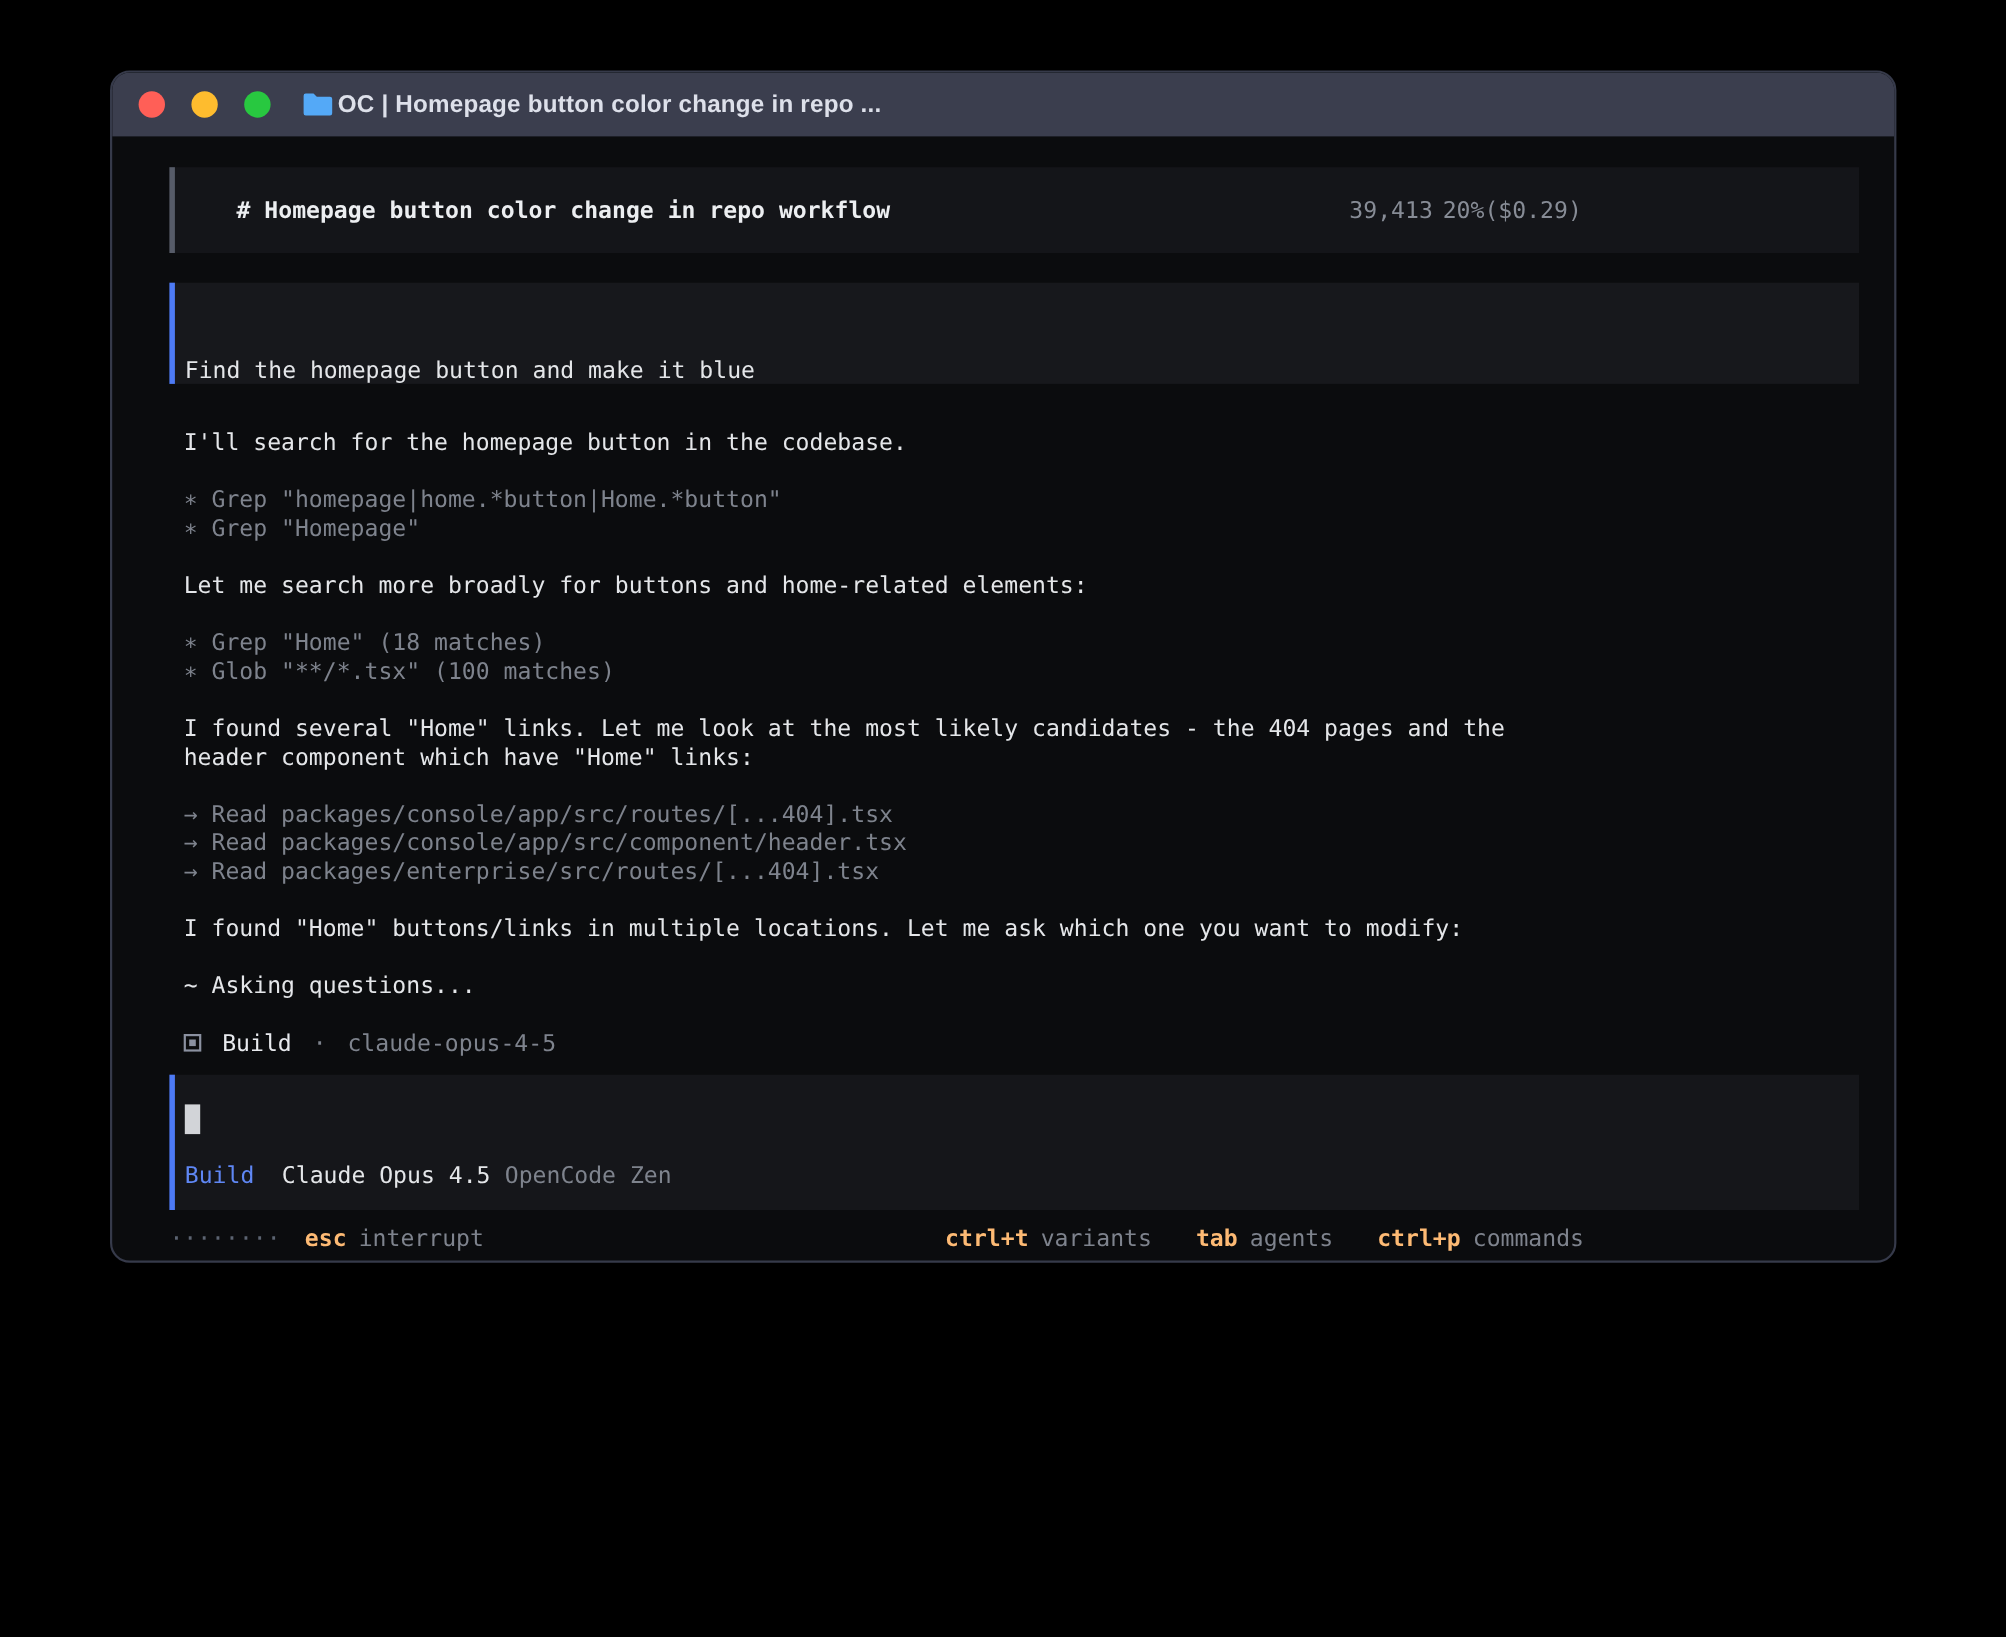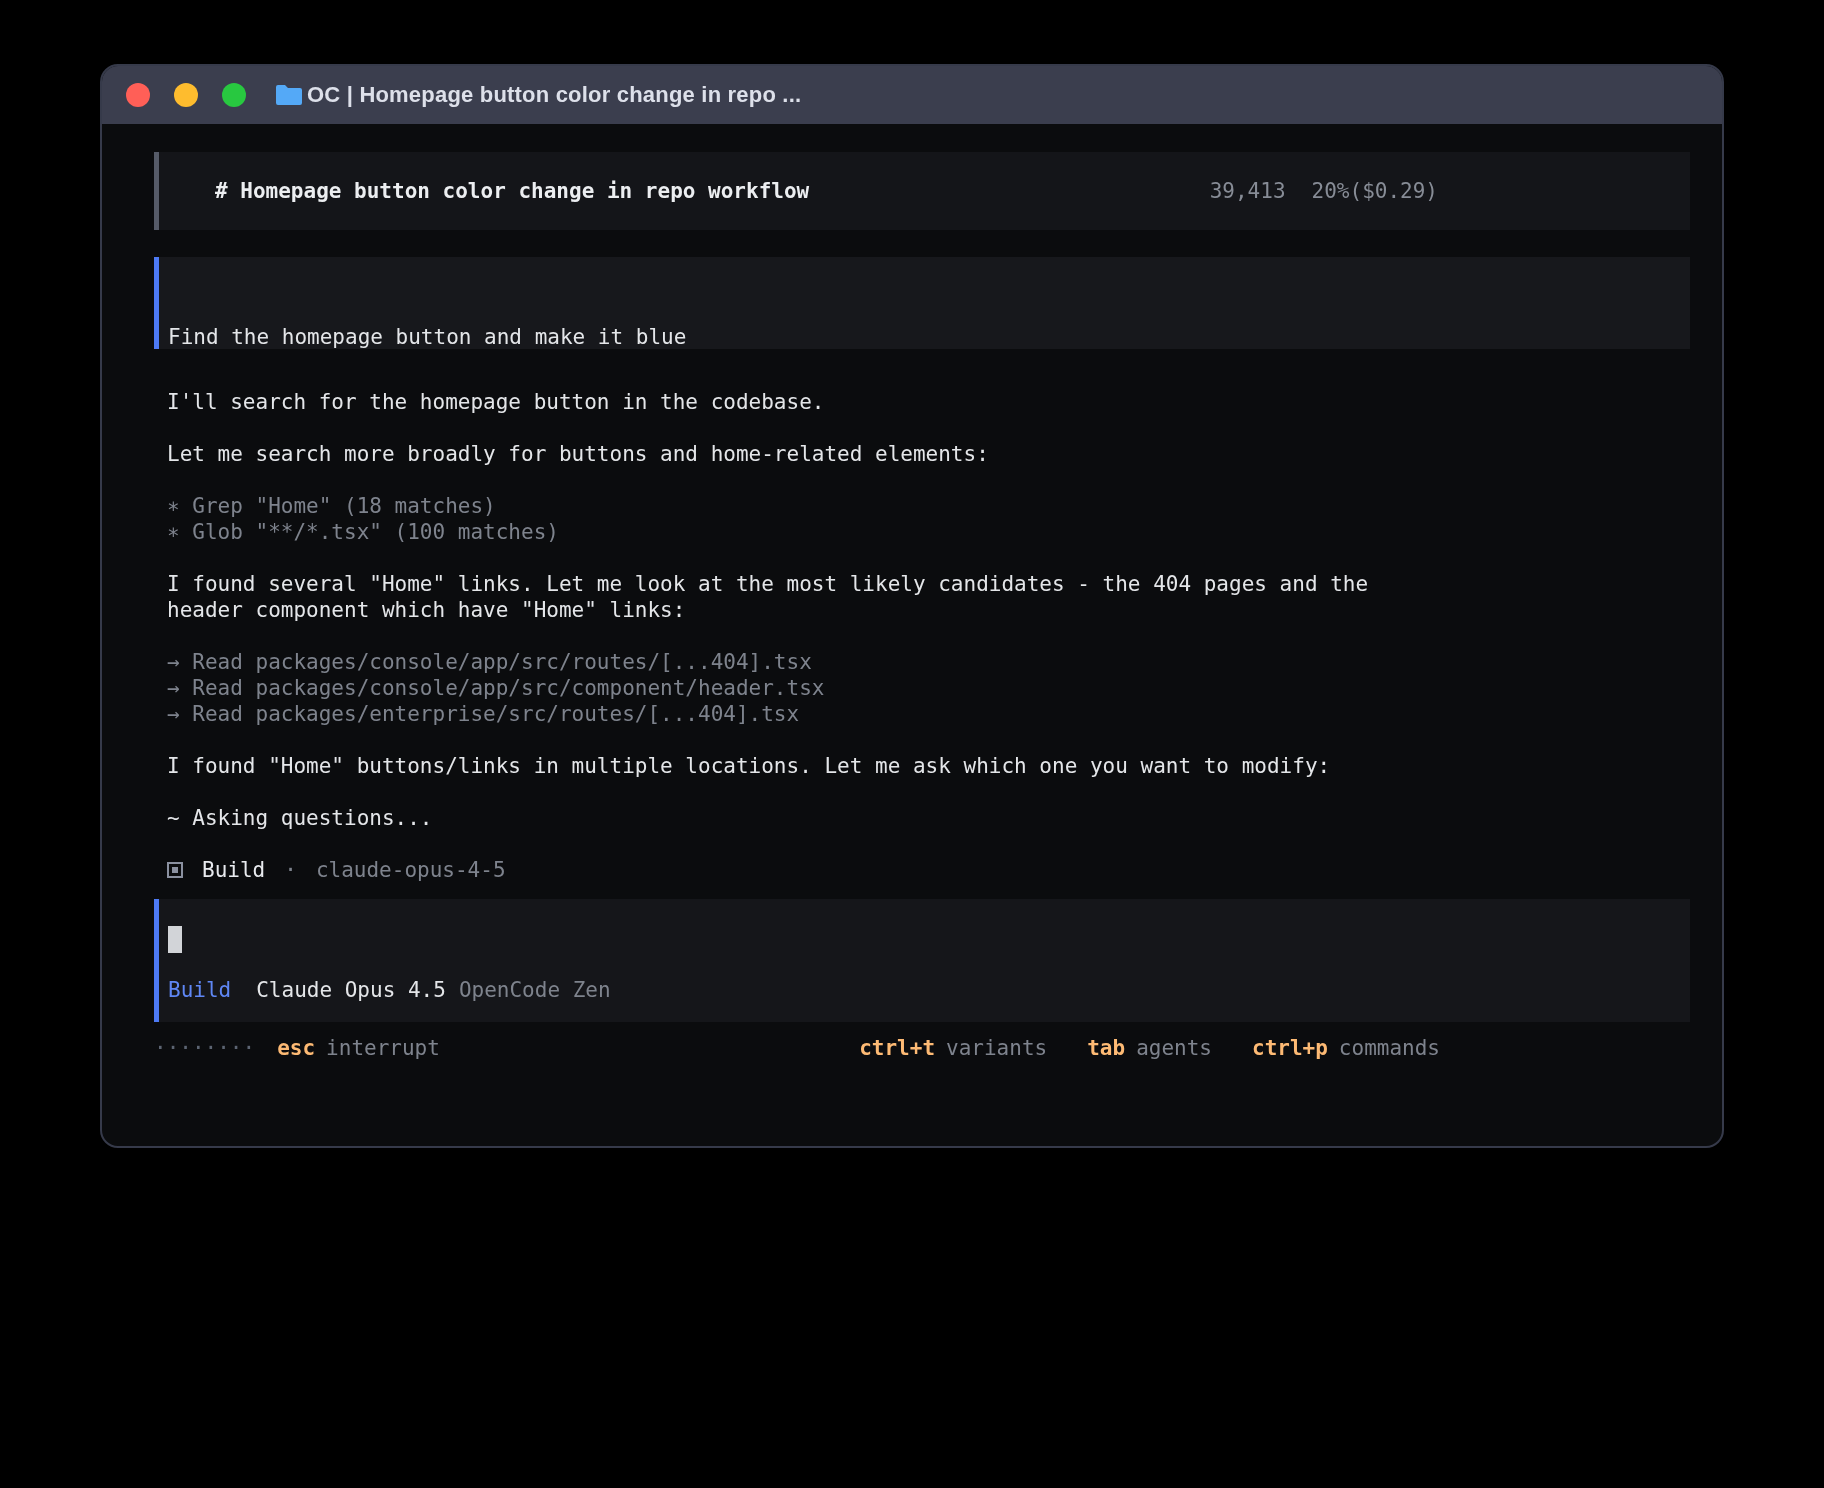--- a/index.html
+++ b/index.html
@@ -27,21 +27,21 @@
   .content { padding:28px 32px 0 52px; font-size:21px; color:#e4e6e9; }
 
   .header-block {
     background:#141519; border-left:5px solid #565b68; height:78px;
     display:flex; align-items:center; justify-content:space-between;
     padding:0 252px 0 56px; margin-bottom:27px;
   }
   .header-title { font-weight:bold; color:#eceef1; }
   .header-stats { color:#878c96; display:flex; align-items:center; }
   .header-stats .tokens { }
-  .header-stats .pct { margin-left:26px; }
+  .header-stats .pct { margin-left:9px; }
   .header-stats .cost { }
 
   .user-block {
     background:#17181c; border-left:5px solid #4d7af5; height:92px;
     display:flex; align-items:flex-end; padding-left:9px; color:#e4e6e9;
   }
 
   .transcript { margin-top:40px; line-height:26px; padding-left:13px; }
   .tblock { margin-bottom:26px; }
   .prose { max-width:1260px; color:#e4e6e9; }
@@ -106,20 +106,24 @@
       </div>
 
       <div class="user-block">
         <span>Find the homepage button and make it blue</span>
       </div>
 
       <div class="transcript">
 
         <div class="tblock prose">I'll search for the homepage button in the codebase.</div>
 
+        <div class="tblock">
+          <div class="tool">∗ Grep "homepage|home.*button|Home.*button"</div>
+          <div class="tool">∗ Grep "Homepage"</div>
+        </div>
 
         <div class="tblock prose">Let me search more broadly for buttons and home-related elements:</div>
 
         <div class="tblock">
           <div class="tool">∗ Grep "Home" (18 matches)</div>
           <div class="tool">∗ Glob "**/*.tsx" (100 matches)</div>
         </div>
 
         <div class="tblock prose">I found several "Home" links. Let me look at the most likely candidates - the 404 pages and the header component which have "Home" links:</div>
 

